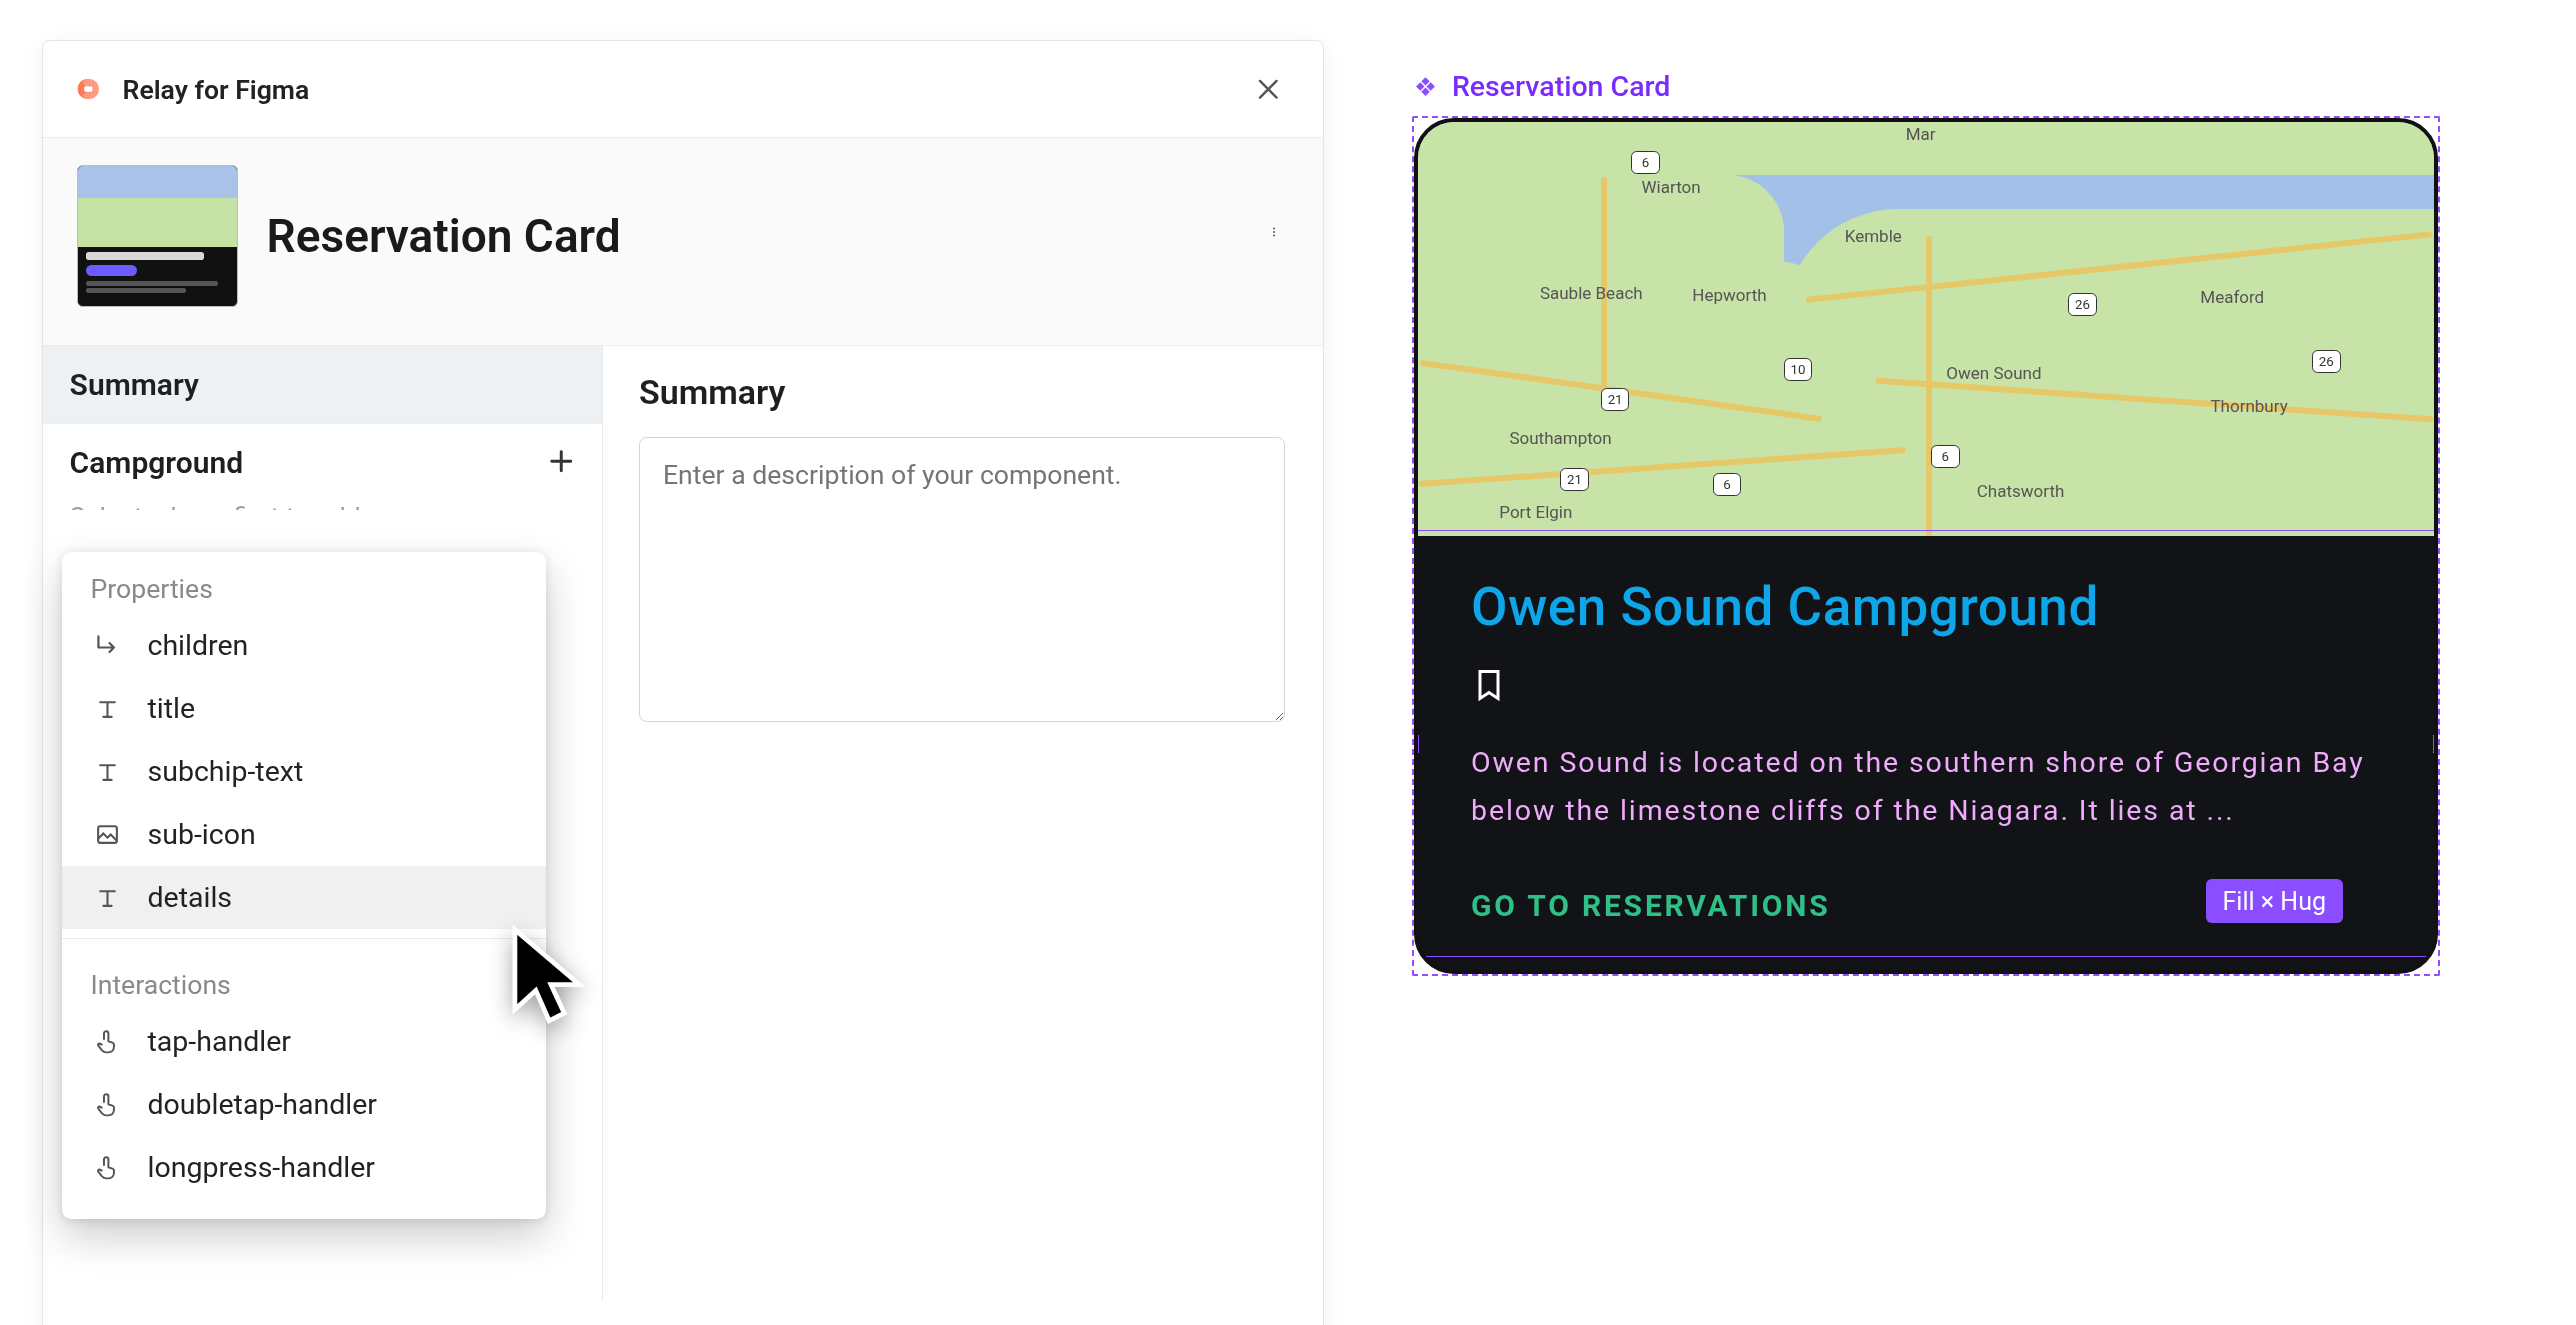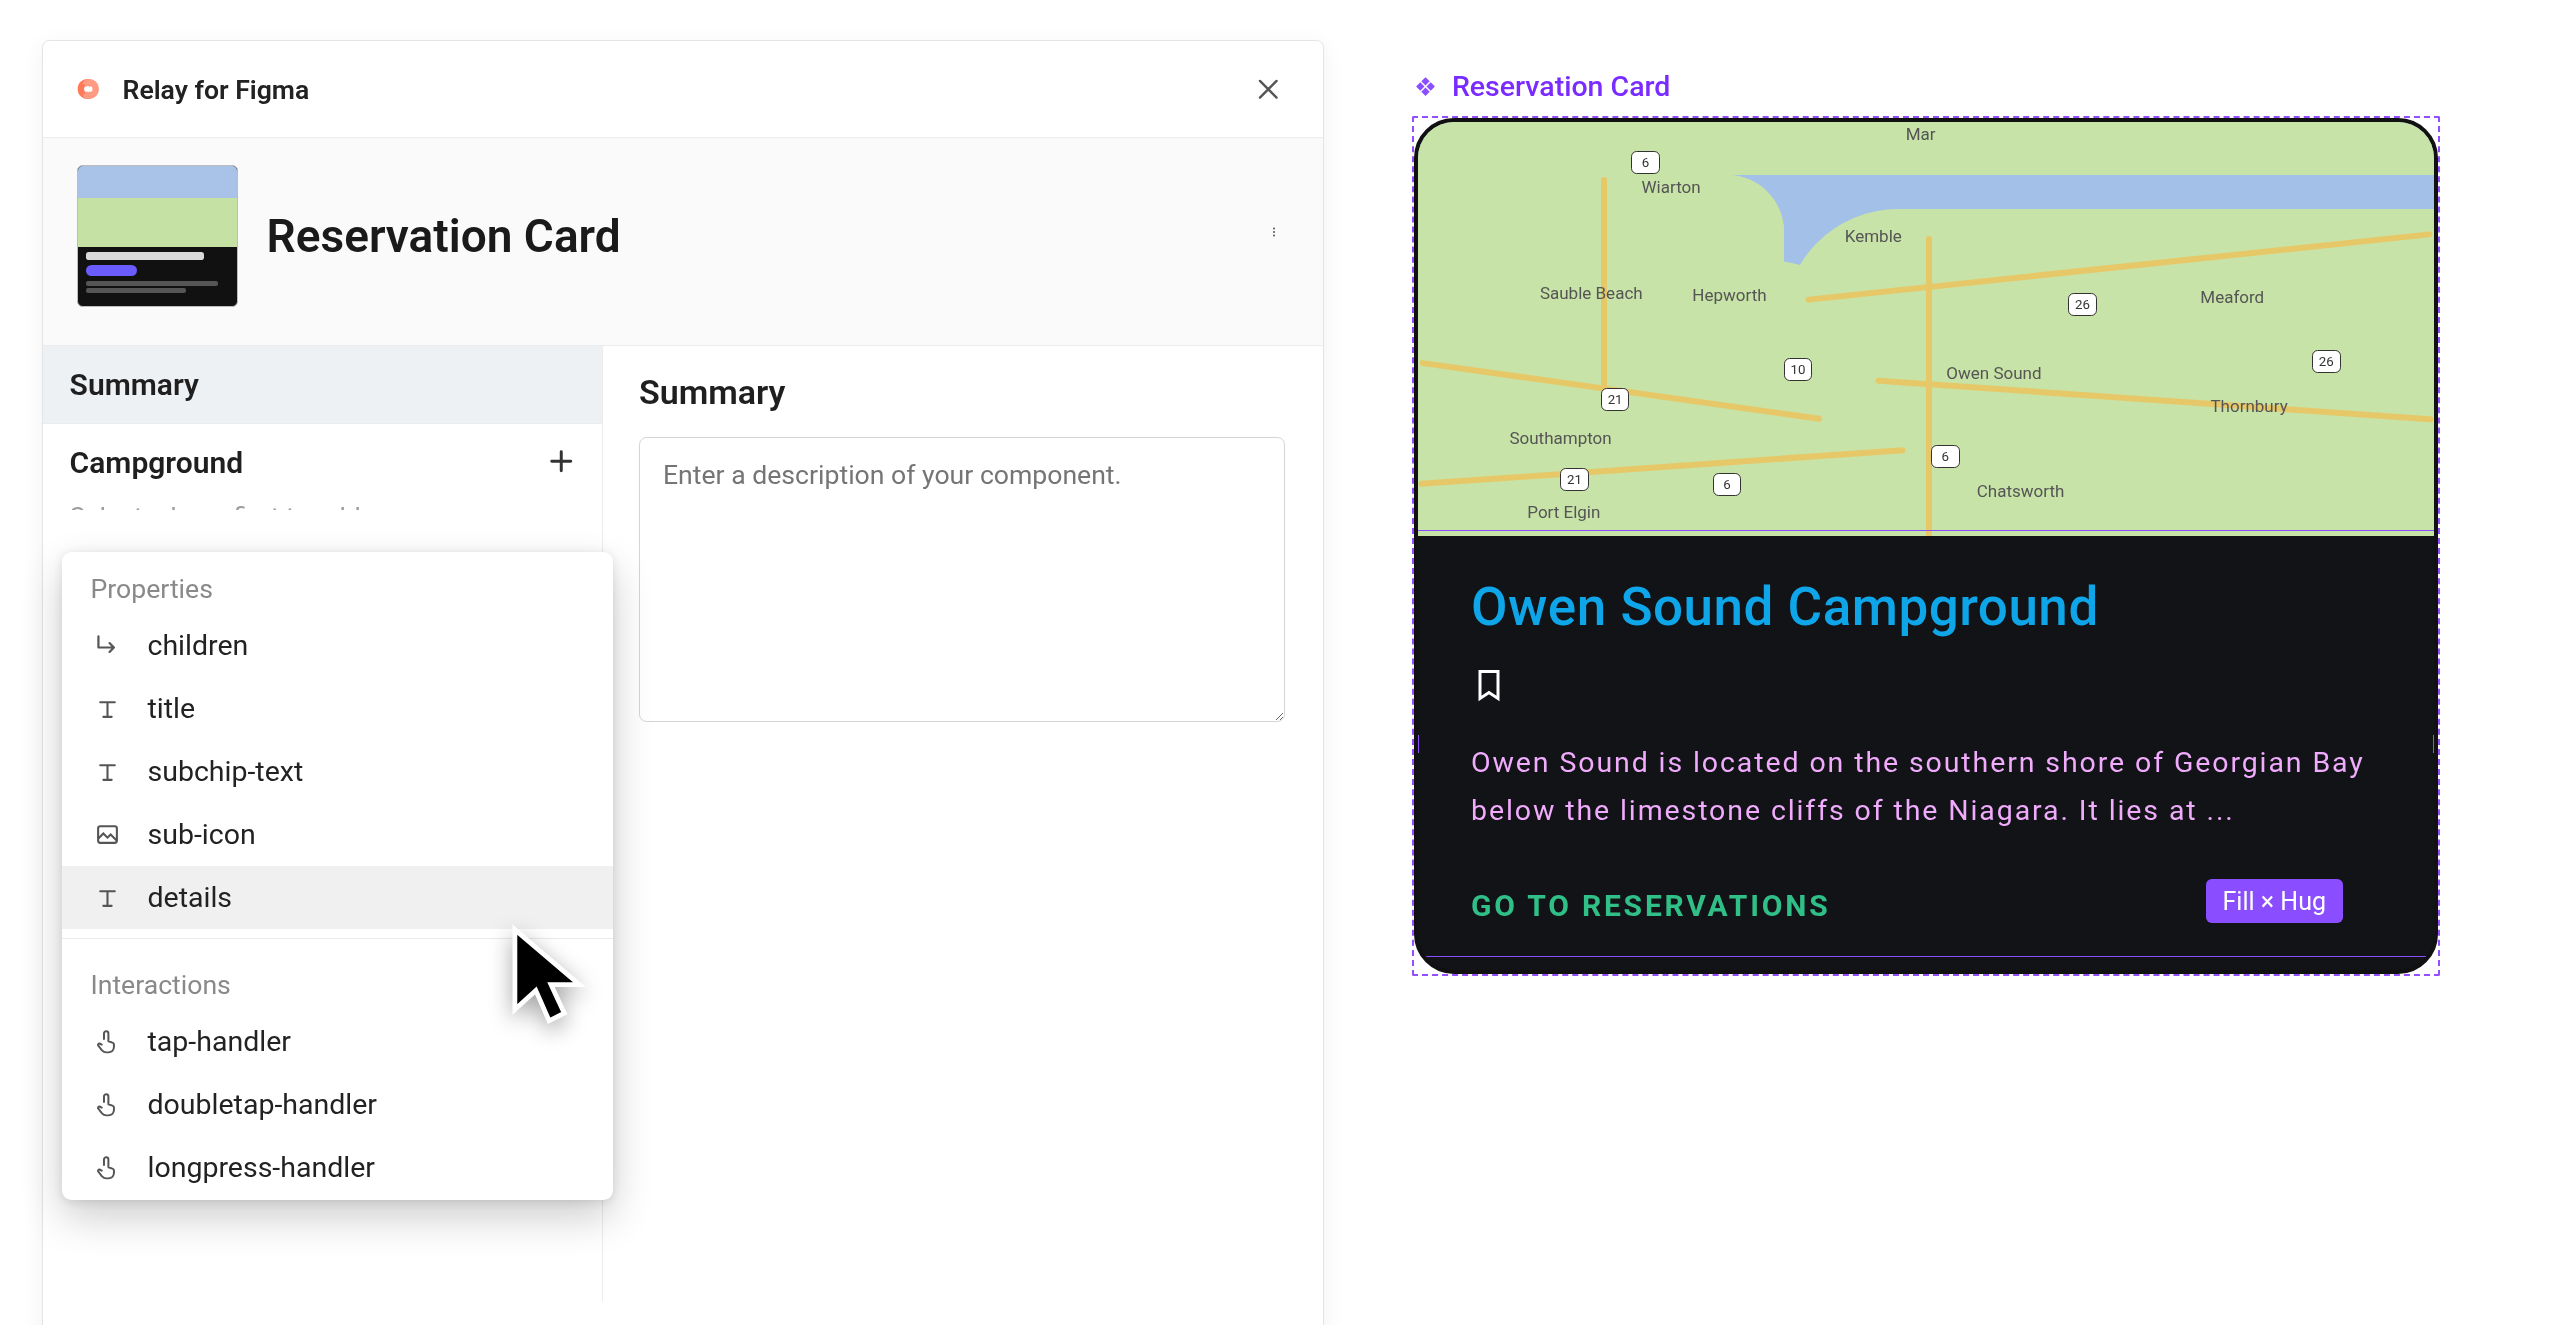--- a/index.html
+++ b/index.html
@@ -107,25 +107,25 @@
     font-size: 26.6px; color:#8a8a8a;
     resize: both;
     font-family: inherit;
   }
 
   
   .popover {
     position:absolute;
     left: 19px;
     top: 511px;
-    width: 551px;
+    width: 484px;
     background:#fff;
     border-radius: 9.5px;
     box-shadow: 0 17px 42px rgba(0,0,0,.20), 0 1.9px 9.5px rgba(0,0,0,.10);
-    padding-bottom: 1px;
+    padding-bottom: 20px;
     z-index: 20;
   }
   .pop-section-label {
     font-size: 26.6px; color:#898989;
     padding: 21px 28.5px 9.5px;
   }
   .pop-item {
     display:flex;align-items:center;
     gap: 23px;
     padding: 9.5px 28.5px;
@@ -416,21 +416,21 @@
       <div class="town" style="left:48%;top:1.9px;">Mar</div>
       <div class="town" style="left:22%;top:55px;">Wiarton</div>
       <div class="town" style="left:42%;top:104px;">Kemble</div>
       <div class="town" style="left:12%;top:161px;">Sauble Beach</div>
       <div class="town" style="left:27%;top:163px;">Hepworth</div>
       <div class="town" style="left:52%;top:241px;">Owen Sound</div>
       <div class="town" style="left:77%;top:165px;">Meaford</div>
       <div class="town" style="left:78%;top:274px;">Thornbury</div>
       <div class="town" style="left:55%;top:359px;">Chatsworth</div>
       <div class="town" style="left:9%;top:306px;">Southampton</div>
-      <div class="town" style="left:8%;top:380px;margin-left:28px;">Port Elgin</div>
+      <div class="town" style="left:8%;top:380px;">Port Elgin</div>
 
       <div class="shield" style="left:21%;top:28.5px;">6</div>
       <div class="shield" style="left:64%;top:171px;">26</div>
       <div class="shield" style="left:18%;top:266px;">21</div>
       <div class="shield" style="left:36%;top:236px;">10</div>
       <div class="shield" style="left:88%;top:228px;">26</div>
       <div class="shield" style="left:50.5%;top:323px;">6</div>
       <div class="shield" style="left:14%;top:346px;">21</div>
       <div class="shield" style="left:29%;top:351px;">6</div>
     </div>

